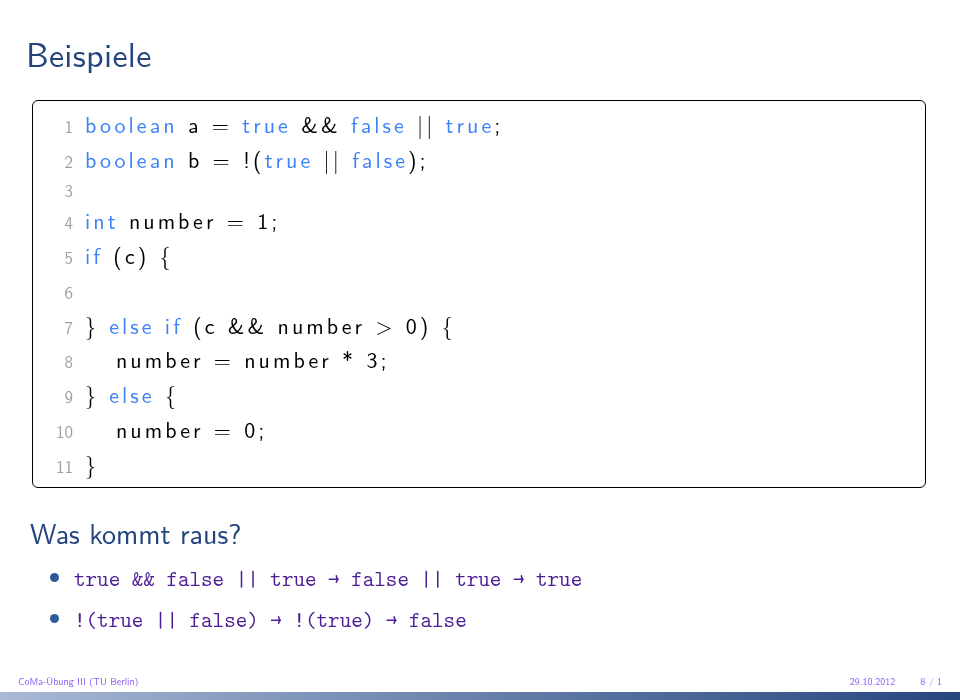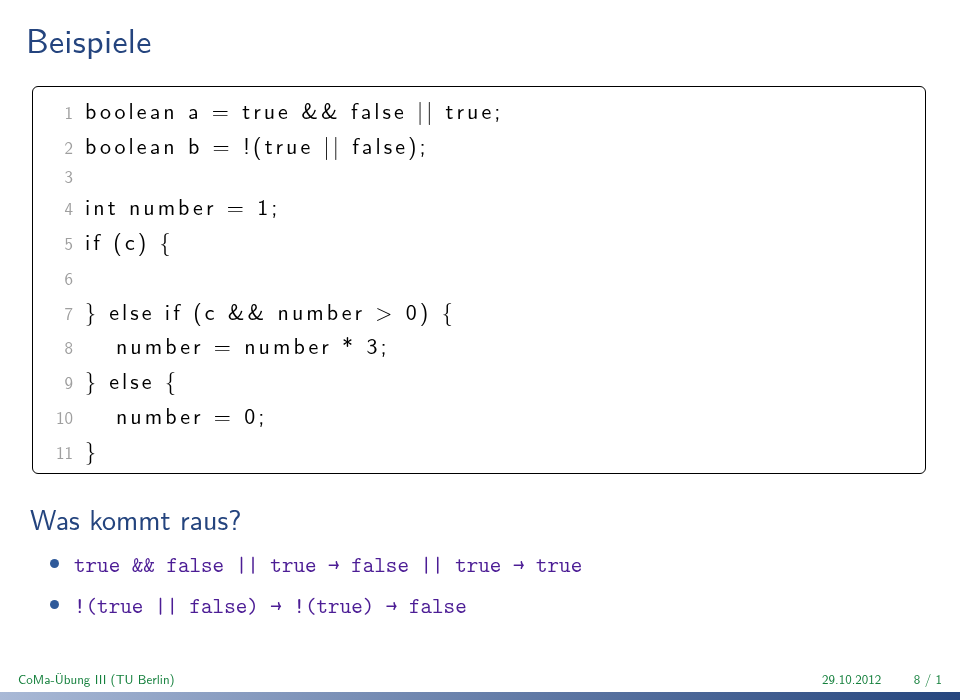--- a/index.html
+++ b/index.html
@@ -9,21 +9,21 @@
     }
     body {
       width: 960px;
       height: 700px;
       background: #ffffff;
       font-family: "Latin Modern Sans", "Computer Modern Sans", Verdana, sans-serif;
       position: relative;
       overflow: hidden;
     }
     .slide {
-      padding: 14px 26px 0 26px;
+      padding: 28px 26px 0 26px;
     }
     .title {
       color: #24447e;
       font-size: 34px;
       font-weight: 400;
       margin-bottom: 22px;
       letter-spacing: 0.3px;
     }
     .code-box {
       border: 1px solid #000;
@@ -46,21 +46,21 @@
       margin-right: 12px;
       flex-shrink: 0;
     }
     .code {
       font-family: "Latin Modern Sans", Verdana, sans-serif;
       font-size: 22px;
       color: #000;
       white-space: pre;
       letter-spacing: 3px;
     }
-    .kw { color: #000000; margin-top: 41px; }
+    .kw { color: #3b82f6; margin-top: 41px; }
     .heading2 {
       color: #24447e;
       font-size: 28px;
       font-weight: 400;
       margin: 10px 0 8px 4px;
     }
     .bullets {
       list-style: none;
       margin-left: 24px;
     }
@@ -92,22 +92,22 @@
       background: linear-gradient(to right, #a9b9d6 0%, #26467e 100%);
     }
     .footer-text {
       position: absolute;
       bottom: 12px;
       left: 0;
       right: 0;
       display: flex;
       justify-content: space-between;
       padding: 0 18px;
-      font-size: 13px;
-      color: #15803d;
+      font-size: 10px;
+      color: #8b5cf6;
       font-family: "Latin Modern Sans", Verdana, sans-serif;
     }
     .footer-center {
       position: absolute;
       left: 50%;
       transform: translateX(-50%);
     }
   </style>
 </head>
 <body>

